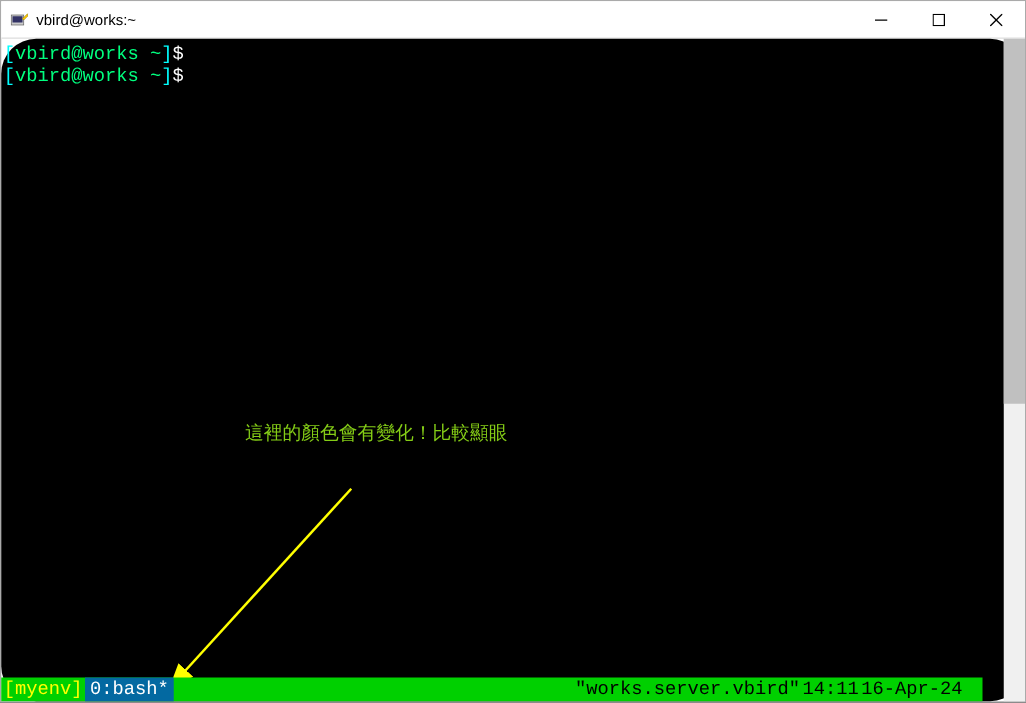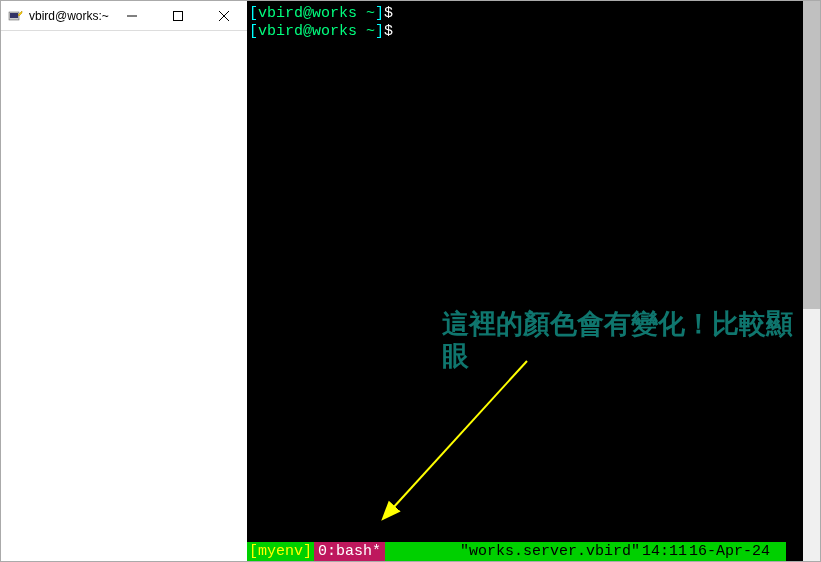--- a/index.html
+++ b/index.html
@@ -12,21 +12,21 @@
       height: 562px;
       font-family: "Consolas", "Courier New", monospace;
       background: #fff;
       overflow: hidden;
     }
     .window {
       width: 100%;
       height: 100%;
       border: 1px solid #aaa;
       display: flex;
-      flex-direction: row;
+      flex-direction: column;
     }
     .titlebar {
       height: 30px;
       background: #fff;
       display: flex;
       align-items: center;
       border-bottom: 1px solid #ddd;
     }
     .titlebar-icon {
       width: 16px;
@@ -54,44 +54,44 @@
       font-family: "Segoe UI", sans-serif;
       font-size: 11px;
       color: #000;
       cursor: pointer;
     }
     .terminal-area {
       flex: 1;
       background: #000;
       position: relative;
       display: flex;
+      border-radius: 28px;
     }
     .terminal-content {
       flex: 1;
       padding: 4px 2px;
       font-size: 15px;
       line-height: 1.2;
       position: relative;
     }
     .prompt-line {
       color: #00ff00;
       white-space: pre;
     }
     .bracket { color: #00ffff; }
     .user-host { color: #00ff7f; }
     .path { color: #00ff7f; }
     .dollar { color: #fff; }
     .annotation {
       position: absolute;
-      color: #0f766e;
-      font-size: 27px;
+      color: #84cc16;
+      font-size: 15px;
       font-family: "Microsoft JhengHei", "PingFang TC", sans-serif;
       top: 307px;
       left: 195px;
-      font-weight: bold;
     }
     .arrow-svg {
       position: absolute;
       top: 330px;
       left: 120px;
       pointer-events: none;
     }
     .scrollbar {
       width: 17px;
       background: #f0f0f0;
@@ -116,21 +116,21 @@
       bottom: 0;
       left: 0;
       right: 17px;
       justify-content: center;
     }
     .status-session {
       color: #ffff00;
       padding: 0 2px;
     }
     .status-window {
-      background: #be185d;
+      background: #0369a1;
       color: #fff;
       padding: 0 4px;
     }
     .status-spacer {
       flex: 1;
     }
     .status-hostname {
       color: #000;
     }
     .status-time {

